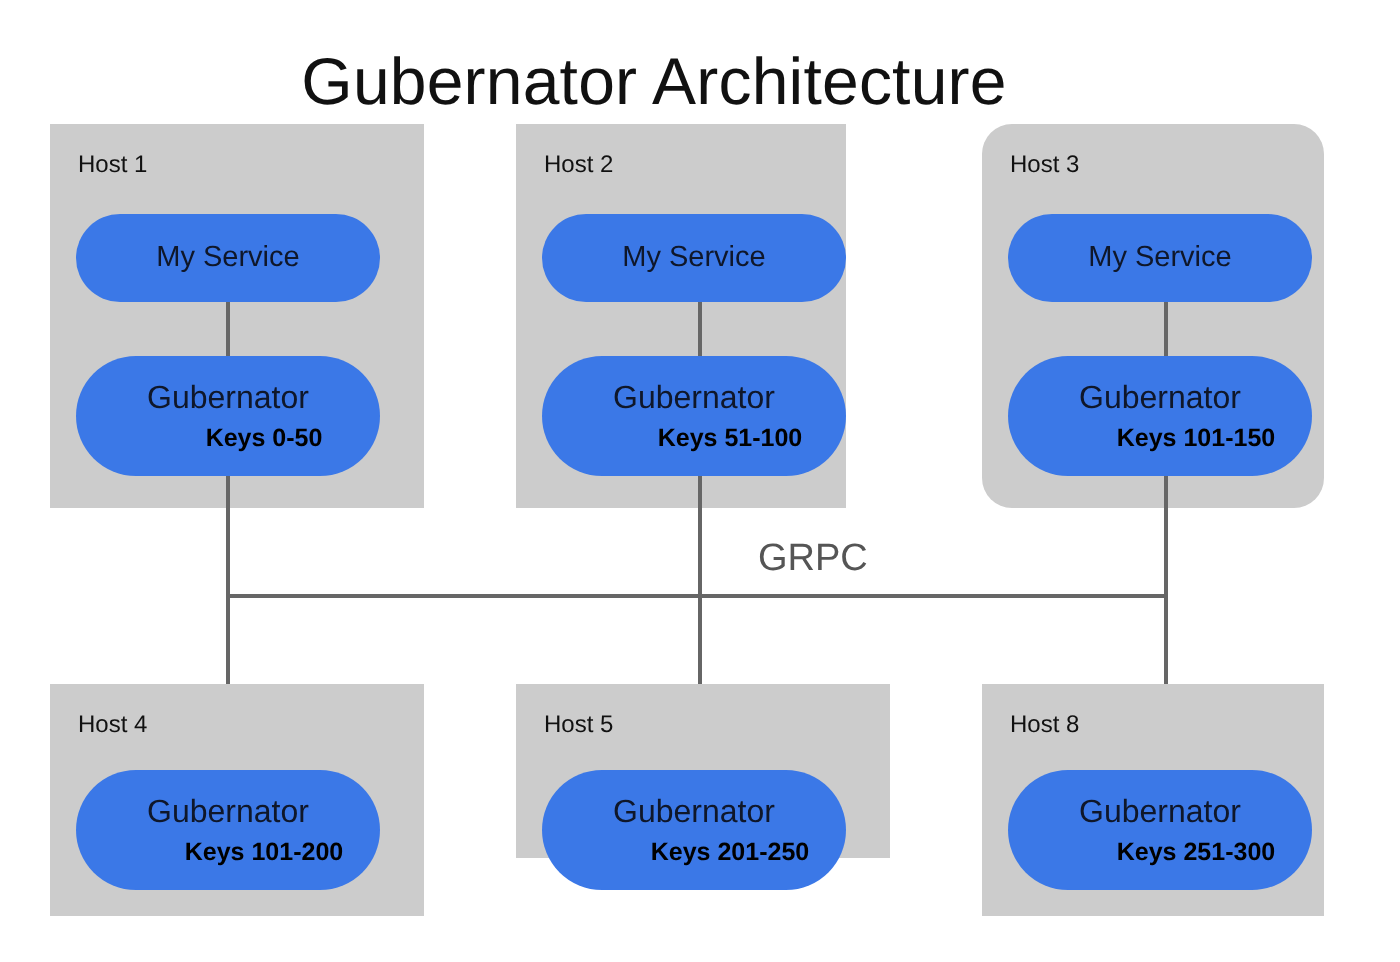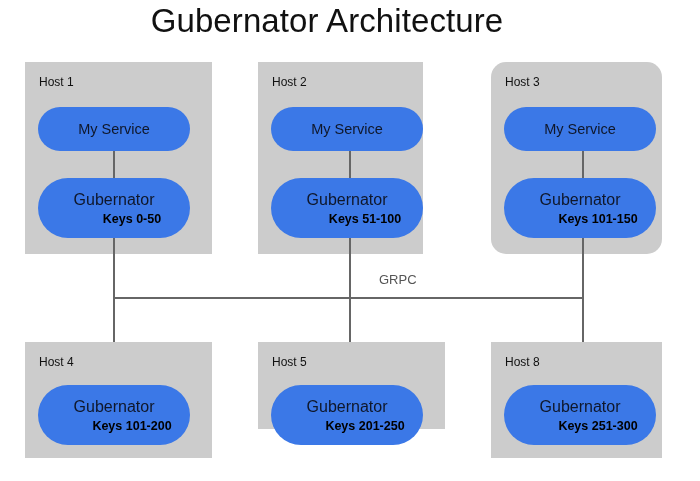--- a/index.html
+++ b/index.html
@@ -17,21 +17,21 @@
     width: 700px;
     height: 481px;
     background: #ffffff;
     overflow: hidden;
   }
 
   
   .diagram-title {
     position: absolute;
     left: 0;
-    top: 0;
+    top: 20px;
     width: 654px;
     text-align: center;
     font-size: 33px;
     font-weight: 400;
     color: #111111;
     letter-spacing: 0.1px;
     line-height: 42px;
     white-space: nowrap;
   }
 
@@ -91,21 +91,21 @@
     width: 2px;
     background: #666666;
   }
   .hline {
     position: absolute;
     height: 2px;
     background: #666666;
   }
   .bus-label {
     position: absolute;
-    font-size: 13px;
+    font-size: 19px;
     font-weight: 400;
     color: #555555;
     line-height: 20px;
     white-space: nowrap;
   }
 </style>
 </head>
 <body>
 
 <div id="canvas">

